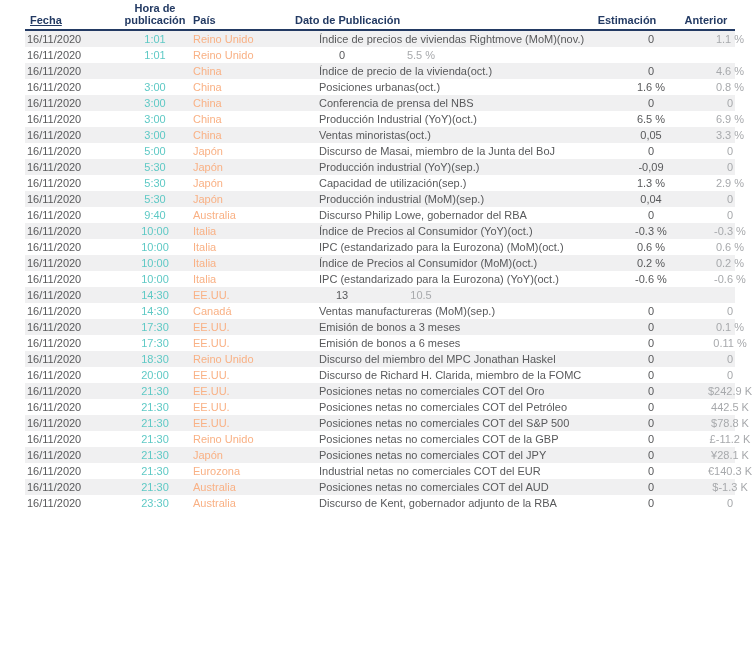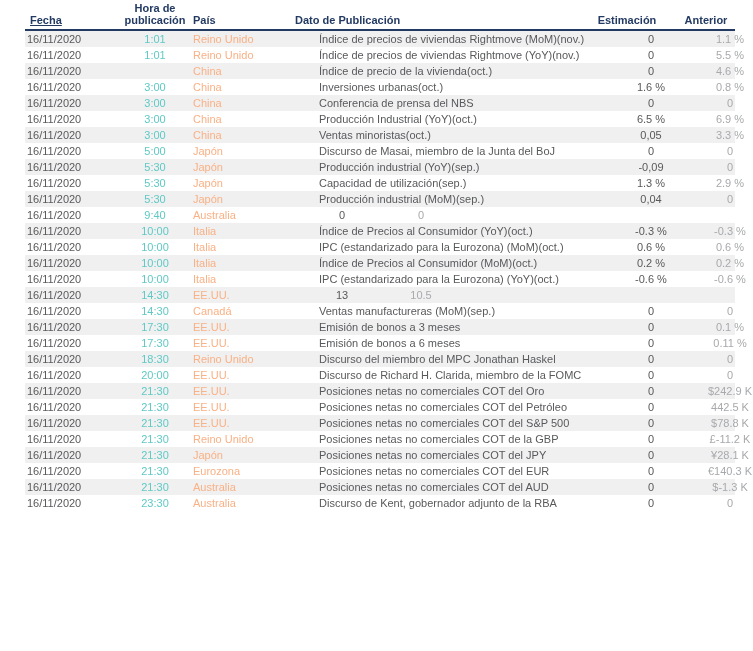--- a/index.html
+++ b/index.html
@@ -84,37 +84,36 @@
         <div class="c-hora">1:01</div>
         <div class="c-pais">Reino Unido</div>
         <div class="c-dato">Índice de precios de viviendas Rightmove (MoM)(nov.)</div>
         <div class="c-estim">0</div>
         <div class="c-anter">1.1 %</div>
       </div>
         <div class="row plain">
         <div class="c-fecha">16/11/2020</div>
         <div class="c-hora">1:01</div>
         <div class="c-pais">Reino Unido</div>
-        <div class="c-dato">Índice de precios de viviendas Rightmove (YoY)(nov.)</div>
         <div class="c-estim">0</div>
         <div class="c-anter">5.5 %</div>
       </div>
         <div class="row striped">
         <div class="c-fecha">16/11/2020</div>
         <div class="c-hora"></div>
         <div class="c-pais">China</div>
         <div class="c-dato">Índice de precio de la vivienda(oct.)</div>
         <div class="c-estim">0</div>
         <div class="c-anter">4.6 %</div>
       </div>
         <div class="row plain">
         <div class="c-fecha">16/11/2020</div>
         <div class="c-hora">3:00</div>
         <div class="c-pais">China</div>
-        <div class="c-dato">Inversiones urbanas(oct.)</div>
+        <div class="c-dato">Posiciones urbanas(oct.)</div>
         <div class="c-estim">1.6 %</div>
         <div class="c-anter">0.8 %</div>
       </div>
         <div class="row striped">
         <div class="c-fecha">16/11/2020</div>
         <div class="c-hora">3:00</div>
         <div class="c-pais">China</div>
         <div class="c-dato">Conferencia de prensa del NBS</div>
         <div class="c-estim">0</div>
         <div class="c-anter">0</div>
@@ -164,20 +163,21 @@
         <div class="c-hora">5:30</div>
         <div class="c-pais">Japón</div>
         <div class="c-dato">Producción industrial (MoM)(sep.)</div>
         <div class="c-estim">0,04</div>
         <div class="c-anter">0</div>
       </div>
         <div class="row plain">
         <div class="c-fecha">16/11/2020</div>
         <div class="c-hora">9:40</div>
         <div class="c-pais">Australia</div>
+        <div class="c-dato">Discurso Philip Lowe, gobernador del RBA</div>
         <div class="c-estim">0</div>
         <div class="c-anter">0</div>
       </div>
         <div class="row striped">
         <div class="c-fecha">16/11/2020</div>
         <div class="c-hora">10:00</div>
         <div class="c-pais">Italia</div>
         <div class="c-dato">Índice de Precios al Consumidor (YoY)(oct.)</div>
         <div class="c-estim">-0.3 %</div>
         <div class="c-anter">-0.3 %</div>
@@ -290,21 +290,21 @@
         <div class="c-hora">21:30</div>
         <div class="c-pais">Japón</div>
         <div class="c-dato">Posiciones netas no comerciales COT del JPY</div>
         <div class="c-estim">0</div>
         <div class="c-anter">¥28.1 K</div>
       </div>
         <div class="row plain">
         <div class="c-fecha">16/11/2020</div>
         <div class="c-hora">21:30</div>
         <div class="c-pais">Eurozona</div>
-        <div class="c-dato">Posiciones netas no comerciales COT del EUR</div>
+        <div class="c-dato">Industrial netas no comerciales COT del EUR</div>
         <div class="c-estim">0</div>
         <div class="c-anter">€140.3 K</div>
       </div>
         <div class="row striped">
         <div class="c-fecha">16/11/2020</div>
         <div class="c-hora">21:30</div>
         <div class="c-pais">Australia</div>
         <div class="c-dato">Posiciones netas no comerciales COT del AUD</div>
         <div class="c-estim">0</div>
         <div class="c-anter">$-1.3 K</div>

